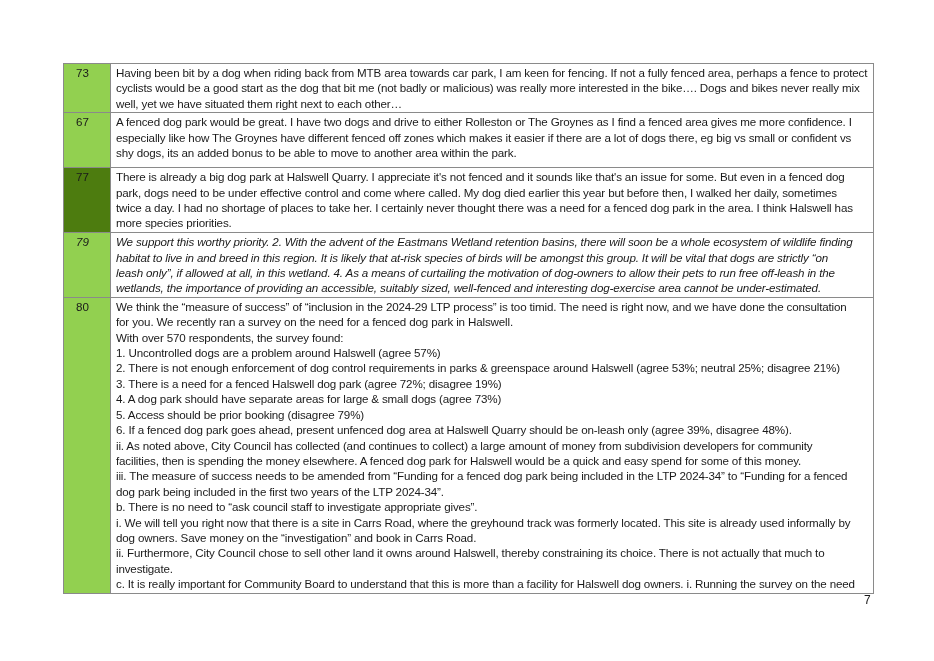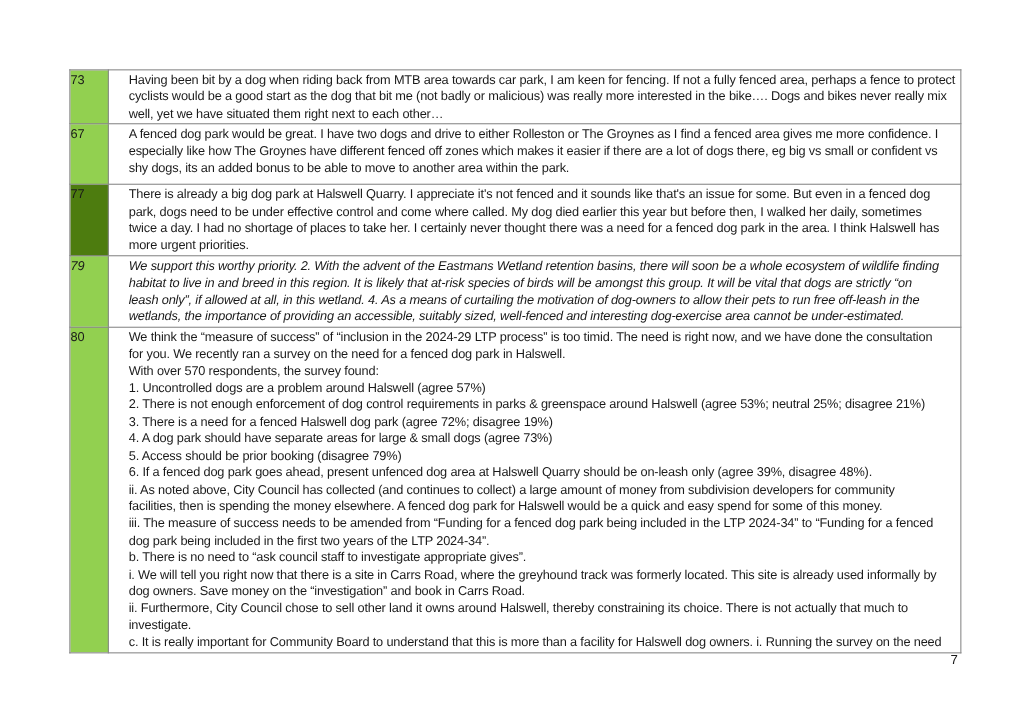--- a/index.html
+++ b/index.html
@@ -1,25 +1,25 @@
 <!DOCTYPE html>
 <html><head>
   <meta charset="utf-8">
   <style>
     html, body { margin: 0; padding: 0; background: #ffffff; }
     body { width: 934px; height: 661px; position: relative; overflow: hidden;
            font-family: "Liberation Sans", "DejaVu Sans", sans-serif; color: #1a1a1a; }
     .sheet { position: absolute; left: 63px; top: 63px; width: 811px; }
     table { border-collapse: collapse; width: 811px; table-layout: fixed; }
     td { border: 1px solid #8a8a8a; vertical-align: top; font-size: 11.6px; line-height: 15.4px; padding: 1px 4px 1px 5px; }
-    td.num { width: 30px; padding-left: 0; font-size: 11.6px; }
+    td.num { width: 30px; padding-left: 12px; font-size: 11.6px; }
     .green { background: #92d050; }
     .pink { background: #4d7c0f; }
     .txt { white-space: normal; letter-spacing: -0.15px; }
-    .line { display: block; margin-left: 13px; }
+    .line { display: block; }
     .pagenum { position: absolute; left: 864px; top: 593px; font-size: 12px; }
   </style>
 </head>
 <body>
 
 <div class="sheet">
   <table>
     <tbody>
       <tr style="height:47px;">
         <td class="num green">73</td>
@@ -36,21 +36,21 @@
           <span class="line">especially like how The Groynes have different fenced off zones which makes it easier if there are a lot of dogs there, eg big vs small or confident vs</span>
           <span class="line">shy dogs, its an added bonus to be able to move to another area within the park.</span>
         </td>
       </tr>
       <tr style="height:65px;">
         <td class="num pink">77</td>
         <td class="txt">
           <span class="line">There is already a big dog park at Halswell Quarry. I appreciate it's not fenced and it sounds like that's an issue for some. But even in a fenced dog</span>
           <span class="line">park, dogs need to be under effective control and come where called. My dog died earlier this year but before then, I walked her daily, sometimes</span>
           <span class="line">twice a day. I had no shortage of places to take her. I certainly never thought there was a need for a fenced dog park in the area. I think Halswell has</span>
-          <span class="line">more urgent priorities.</span>
+          <span class="line">more species priorities.</span>
         </td>
       </tr>
       <tr style="height:62px;font-style:italic;">
         <td class="num green">79</td>
         <td class="txt">
           <span class="line">We support this worthy priority. 2. With the advent of the Eastmans Wetland retention basins, there will soon be a whole ecosystem of wildlife finding</span>
           <span class="line">habitat to live in and breed in this region.  It is likely that at-risk species of birds will be amongst this group.  It will be vital that dogs are strictly “on</span>
           <span class="line">leash only”, if allowed at all, in this wetland. 4. As a means of curtailing the motivation of dog-owners to allow their pets to run free off-leash in the</span>
           <span class="line">wetlands, the importance of providing an accessible, suitably sized, well-fenced and interesting dog-exercise area cannot be under-estimated.</span>
         </td>

